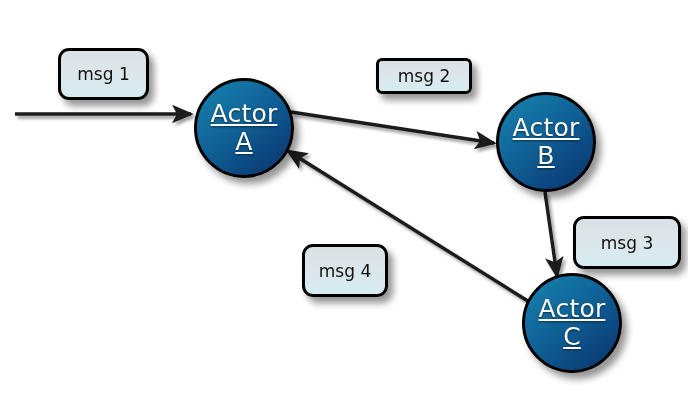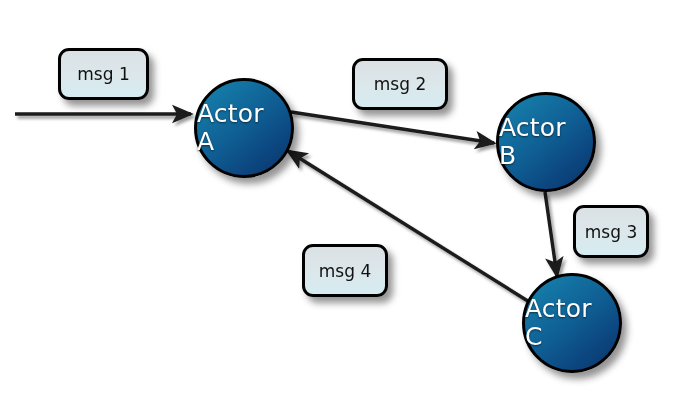--- a/index.html
+++ b/index.html
@@ -25,27 +25,29 @@
   }
   .actor-node {
     position: absolute;
     border-radius: 50%;
     border: 3px solid #000000;
     box-sizing: border-box;
     background: linear-gradient(140deg, #1a82ad 0%, #1477a5 18%, #0f5e93 50%, #0c4781 74%, #0a3566 100%);
     box-shadow: 5px 6px 7px rgba(0,0,0,0.42);
     display: flex;
     flex-direction: column;
+    align-items: center;
     justify-content: center;
     color: #ffffff;
     font-size: 25px;
     line-height: 1.12;
     letter-spacing: 0.2px;
     text-shadow: 0 1px 2px rgba(0,0,0,0.55);
     z-index: 3;
+    text-decoration: underline;
   }
   .actor-line { display: block; }
   .msg-box {
     position: absolute;
     box-sizing: border-box;
     border: 3px solid #000000;
     border-radius: 11px;
     background: linear-gradient(180deg, #dae1e4 0%, #dce6ea 42%, #d6ecf1 100%);
     box-shadow: 5px 6px 7px rgba(0,0,0,0.42);
     display: flex;
@@ -90,25 +92,25 @@
 
   <div class="actor-node" style="left:522px; top:273px; width:100px; height:100px;">
     <span class="actor-line">Actor</span>
     <span class="actor-line">C</span>
   </div>
 
   <div class="msg-box" style="left:58px; top:48px; width:91px; height:52px;">
     <span>msg 1</span>
   </div>
 
-  <div class="msg-box" style="left:352px; top:58px; width:96px; height:52px;">
+  <div class="msg-box" style="left:376px; top:58px; width:96px; height:36px;border-radius:6px;">
     <span>msg 2</span>
   </div>
 
-  <div class="msg-box" style="left:573px; top:205px; width:76px; height:53px;">
+  <div class="msg-box" style="left:573px; top:216px; width:108px; height:53px;">
     <span>msg 3</span>
   </div>
 
   <div class="msg-box" style="left:302px; top:244px; width:86px; height:53px;">
     <span>msg 4</span>
   </div>
 
 </div>
 
 </body></html>

